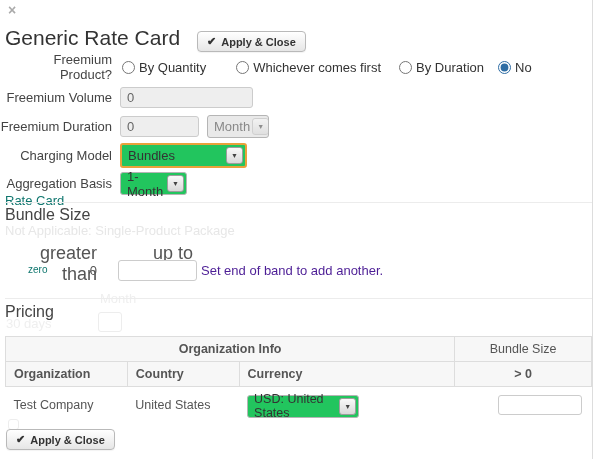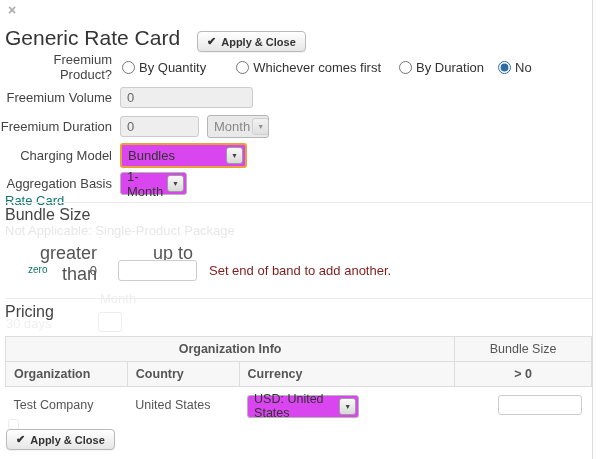--- a/index.html
+++ b/index.html
@@ -21,21 +21,21 @@
   .btn-top { position:absolute; left:197px; top:31px; }
   .btn-bottom { position:absolute; left:6px; top:429px; }
 
   .frow { position:absolute; left:0; display:flex; align-items:center; }
   .flabel { width:112px; text-align:right; margin-right:8px; color:#444; flex:none; }
 
   .txt { border:1px solid #ccc; border-radius:3px; height:21px; padding:0 6px; font-family:inherit; font-size:13px; color:#555; }
   .txt:disabled, .txt.dis { background:#eee; color:#666; }
   .txt.enabled { background:#fff; }
 
-  .sel { display:inline-flex; align-items:center; justify-content:space-between; background:#d946ef;
+  .sel { display:inline-flex; align-items:center; justify-content:space-between; background:#22c55e;
          border:1px solid #b5b5b5; border-radius:3px; height:23px; padding-left:6px; color:#333; cursor:pointer; }
   .sel .arrow-btn { width:17px; height:17px; margin:2px; border:1px solid #9d9d9d; border-radius:3px;
          background:linear-gradient(#fafafa,#d9d9d9); display:flex; align-items:center; justify-content:center;
          font-size:7px; color:#444; flex:none; }
   .sel.dis { background:#e9e9e9; color:#888; cursor:default; }
   .sel.dis .arrow-btn { opacity:.55; border-color:#bbb; }
   .sel.accent { border:2px solid #e9a13b; height:25px; }
 
   input[type=radio] { width:13px; height:13px; margin:0 4px 0 0; accent-color:#2e6da4; }
   .radio-lab { display:inline-flex; align-items:center; color:#333; cursor:pointer; }
@@ -44,21 +44,21 @@
   .sec-head { position:absolute; left:5px; font-size:16px; color:#444; }
 
   .ghost { position:absolute; color:#0f766e; white-space:nowrap; }
   .ghost-box { position:absolute; border:1px solid #ededed; border-radius:3px; }
 
   .band-head { position:absolute; top:243px; left:0; display:flex; color:#555; font-size:18px; }
   .band-row  { position:absolute; top:260px; left:0; display:flex; align-items:center; }
   .bcol1 { width:97px; text-align:right; flex:none; }
   .bcol2 { width:79px; margin-left:21px; text-align:right; flex:none; }
   .band-row .bcol2 input { width:79px; height:21px; }
-  .band-hint { margin-left:12px; color:#7f1d1d; }
+  .band-hint { margin-left:4px; color:#4c1d95; }
 
   table.pricing { position:absolute; left:5px; top:336px; width:587px; border-collapse:collapse; font-size:12.5px; }
   table.pricing thead th { background:#f7f7f7; border:1px solid #ddd; padding:5px 8px; color:#555; height:25px; }
   th.group-main { text-align:center; font-weight:bold; }
   th.group-sub  { text-align:center; font-weight:normal; }
   th.colh { text-align:left; font-weight:bold; }
   th.colh-r { text-align:center; font-weight:bold; }
   table.pricing td { padding:5px 8px; color:#555; vertical-align:middle; height:32px; }
   td.cell-right { text-align:right; }
   td.cell-right input { width:84px; height:20px; margin-right:2px; }

